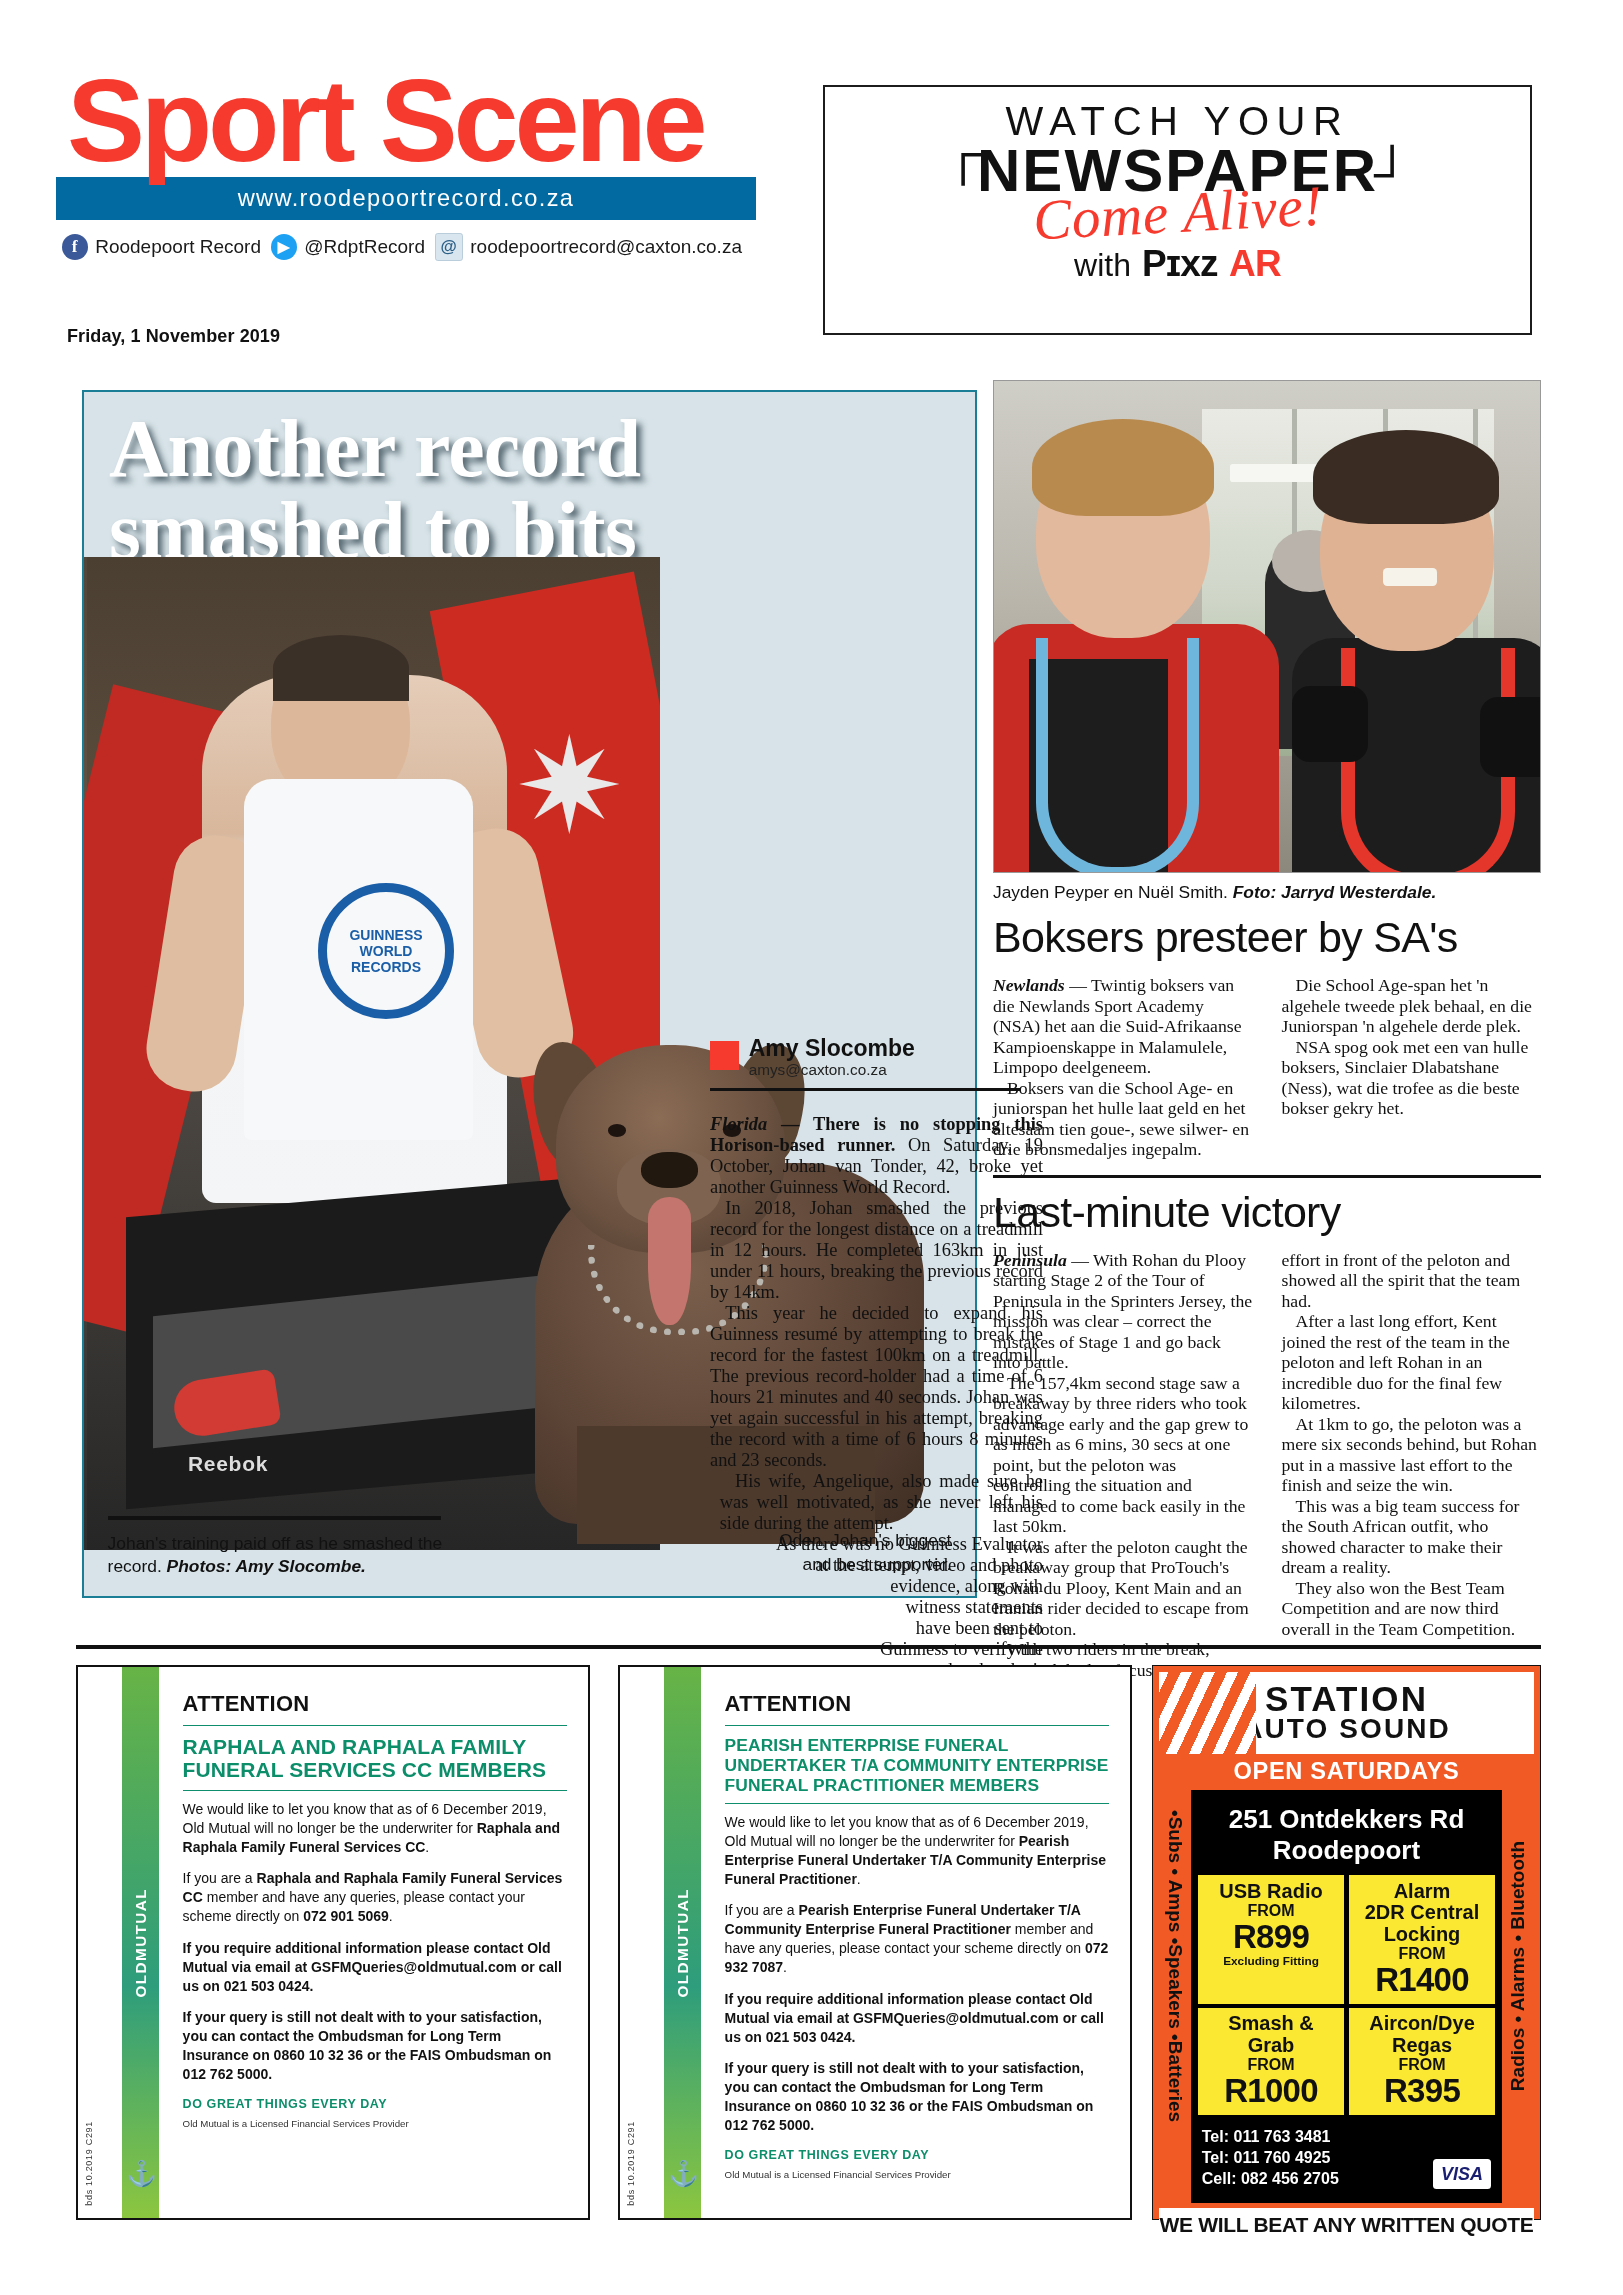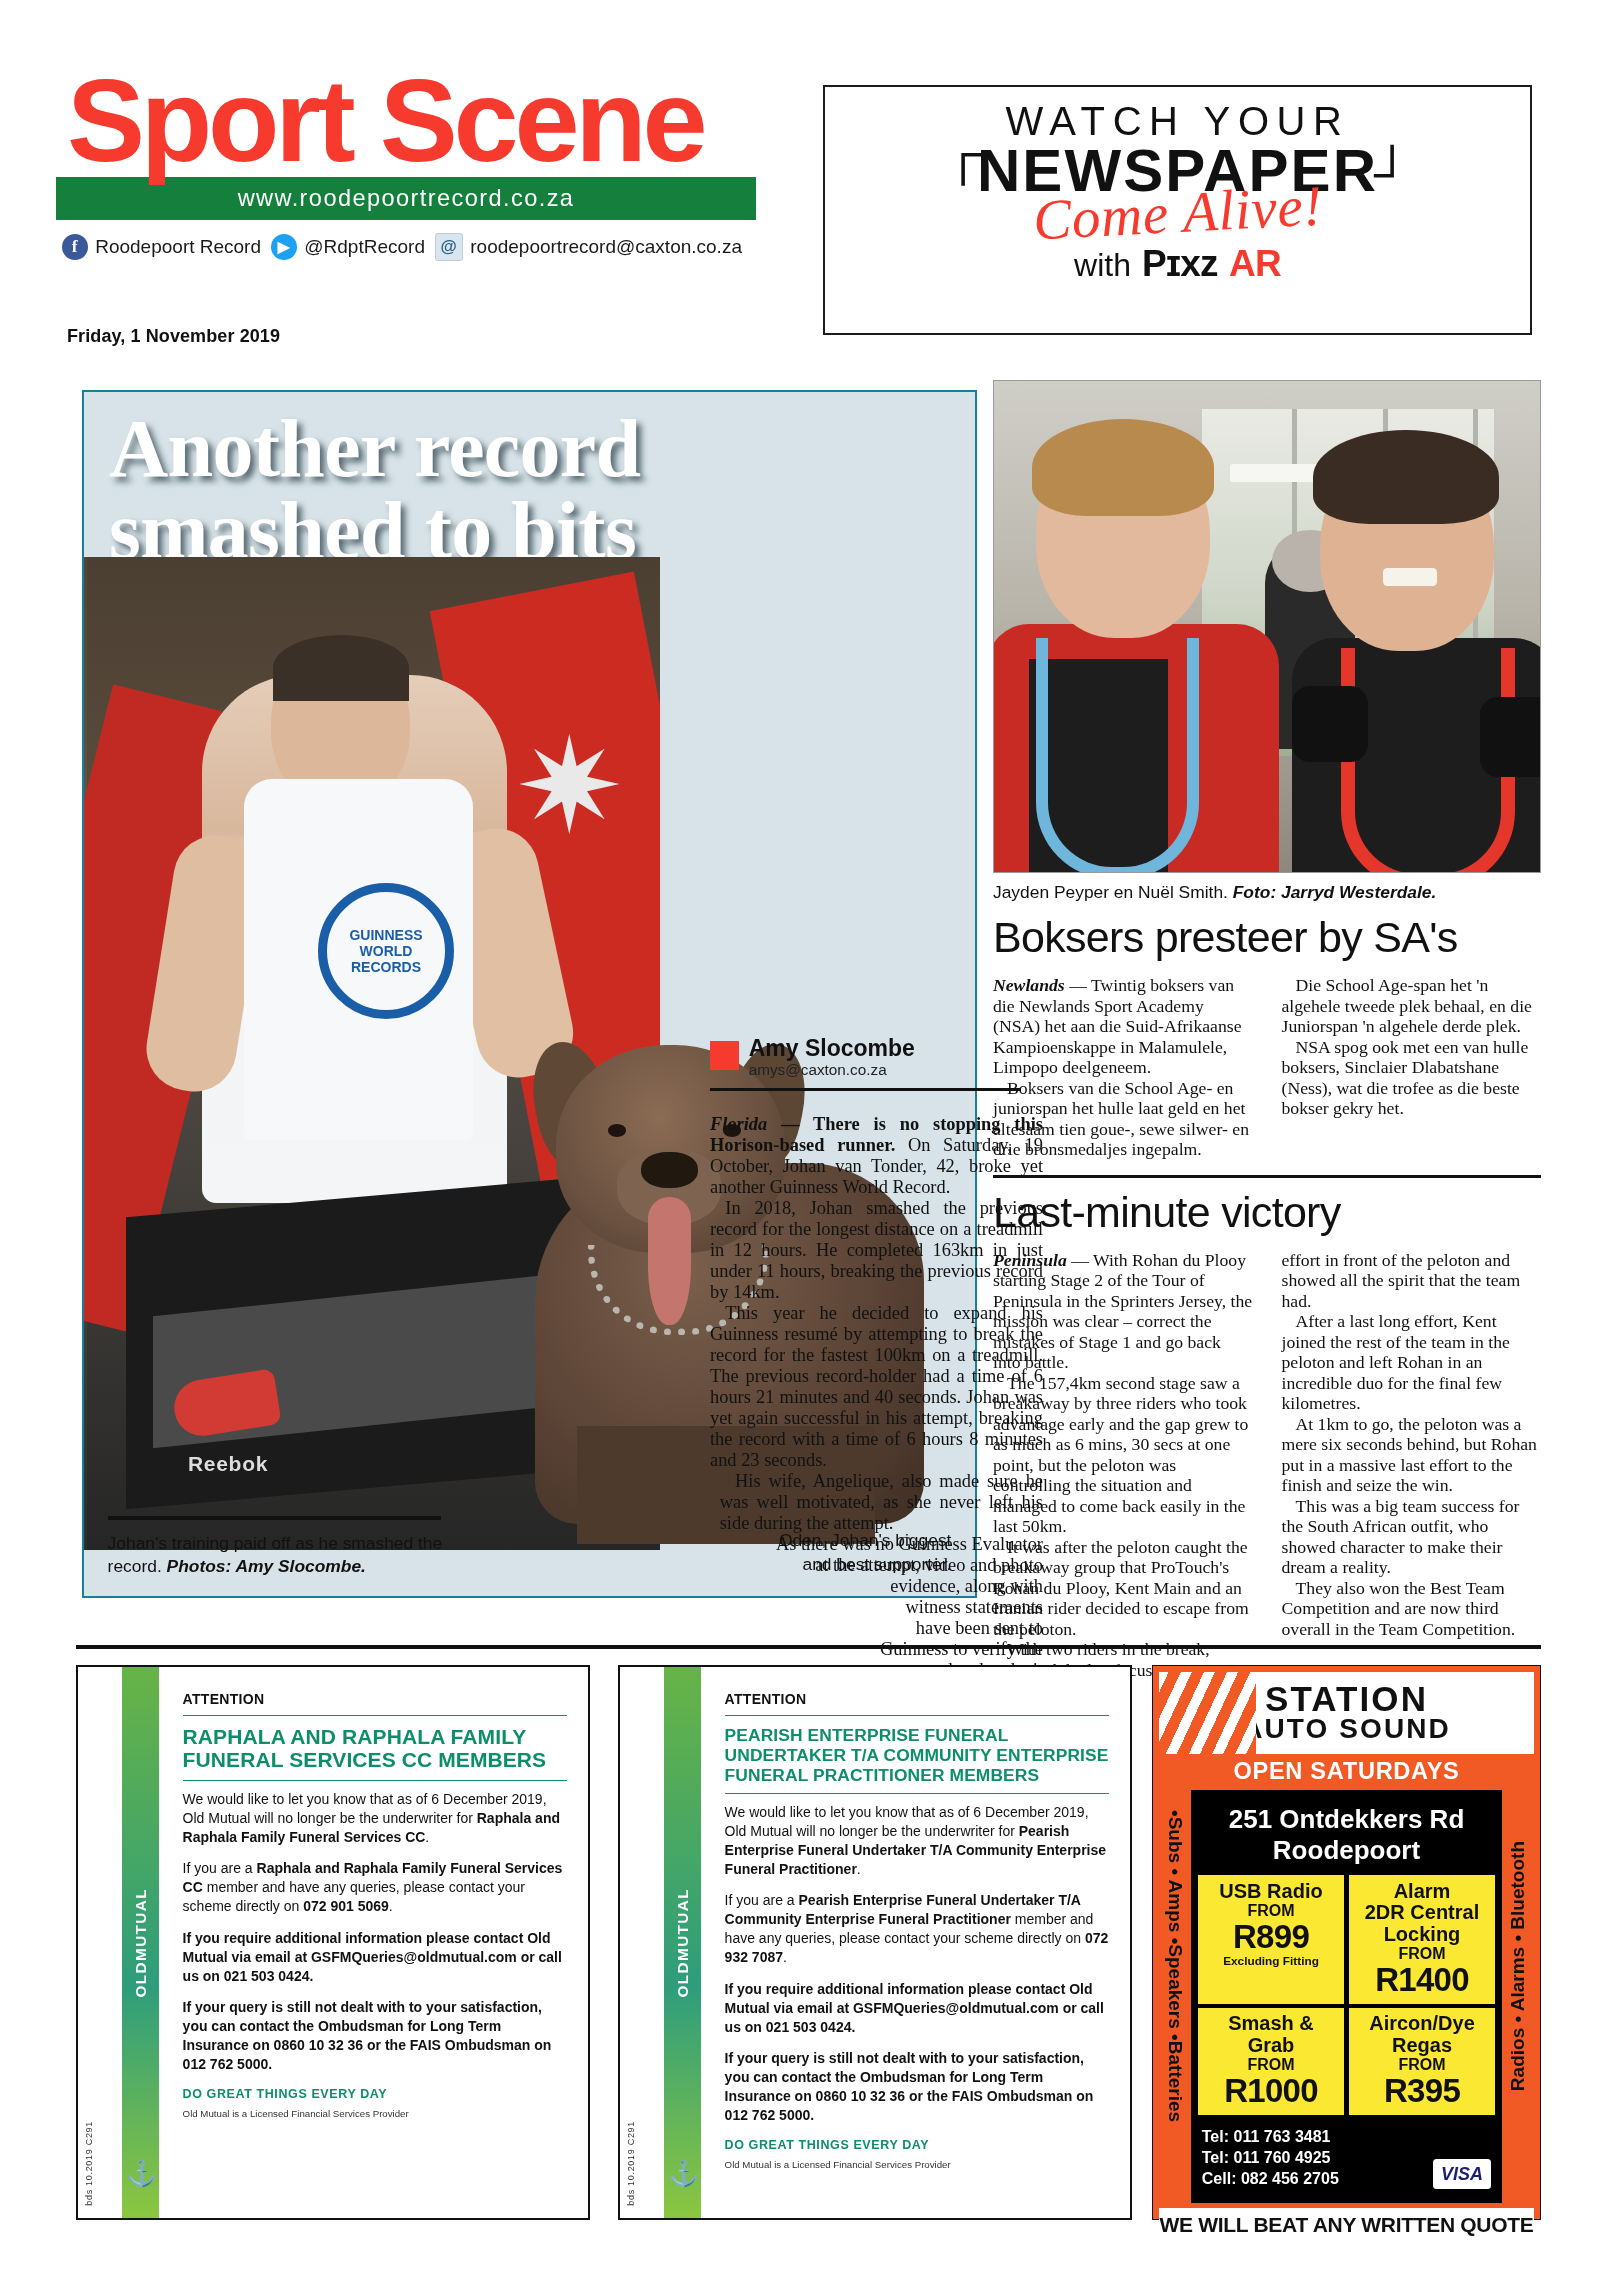--- a/index.html
+++ b/index.html
@@ -12,21 +12,21 @@
     font-family:"Liberation Sans",sans-serif;
     font-weight:700;
     font-size:117px;
     line-height:104px;
     color:#f63a2e;
     letter-spacing:-4.2px;
     white-space:nowrap;
     margin-left:11px;
   }
   .logo-bar{
-    margin-top:4.2px;width:700px;height:43px;background:#15803d;
+    margin-top:4.2px;width:700px;height:43px;background:#0369a1;
     display:flex;align-items:center;justify-content:center;
   }
   .logo-bar span{color:#fff;font-size:23.6px;letter-spacing:1.4px;font-weight:400;}
   .social-row{margin-top:12.5px;display:flex;align-items:center;gap:9.7px;padding-left:5.6px;}
   .social-item{display:flex;align-items:center;gap:7.6px;}
   .social-item .lbl{font-size:19px;color:#1a1a1a;white-space:nowrap;}
   .ico{width:26px;height:26px;border-radius:4.9px;display:flex;align-items:center;justify-content:center;
        color:#fff;font-weight:700;font-size:17.4px;flex:none;}
   .ico.fb{background:#3b5998;border-radius:50%;font-family:"Liberation Serif",serif;}
   .ico.tw{background:#1da1f2;border-radius:50%;font-size:15.3px;}
@@ -168,21 +168,21 @@
   .om-side{width:44px;position:relative;flex:none;}
   .om-code{position:absolute;left:5.6px;bottom:12.5px;writing-mode:vertical-rl;transform:rotate(180deg);
            font-size:9px;color:#333;letter-spacing:0.7px;white-space:nowrap;}
   .om-greenbar{width:37px;background:linear-gradient(180deg,#67b346 0%,#2e9d7c 58%,#8cc63f 100%);
                flex:none;position:relative;display:flex;align-items:center;justify-content:center;}
   .om-greenbar .vtxt{writing-mode:vertical-rl;transform:rotate(180deg);color:#fff;font-weight:700;
                      font-size:15.3px;letter-spacing:1.4px;}
   .om-greenbar .logo{position:absolute;bottom:29px;left:50%;transform:translateX(-50%);
                      width:28px;height:30.5px;color:#fff;font-size:25px;line-height:28px;text-align:center;}
   .om-body{flex:1;padding:23.6px 21px 12.5px 23.6px;box-sizing:border-box;}
-  .om-attn{font-size:14px;font-weight:700;letter-spacing:0.3px;color:#111;}
+  .om-attn{font-size:22px;font-weight:700;letter-spacing:0.3px;color:#111;}
   .om-hr{height:1.4px;background:#0f8e6e;margin:8.3px 0 8.3px 0;}
   .om-title{font-size:21px;font-weight:700;line-height:23.6px;color:#0d8e6b;letter-spacing:0.1px;}
   .om-title.small{font-size:17.4px;line-height:20px;}
   .om-p{font-size:14px;line-height:19px;color:#111;margin:0 0 12.5px 0;}
   .om-p b{font-weight:700;}
   .om-p.bold{font-weight:700;}
   .om-foot{margin-top:4.2px;}
   .om-foot .slogan{font-size:12.5px;font-weight:700;color:#0d8e6b;letter-spacing:0.6px;}
   .om-foot .lic{font-size:9.7px;color:#333;margin-top:7px;}
 

